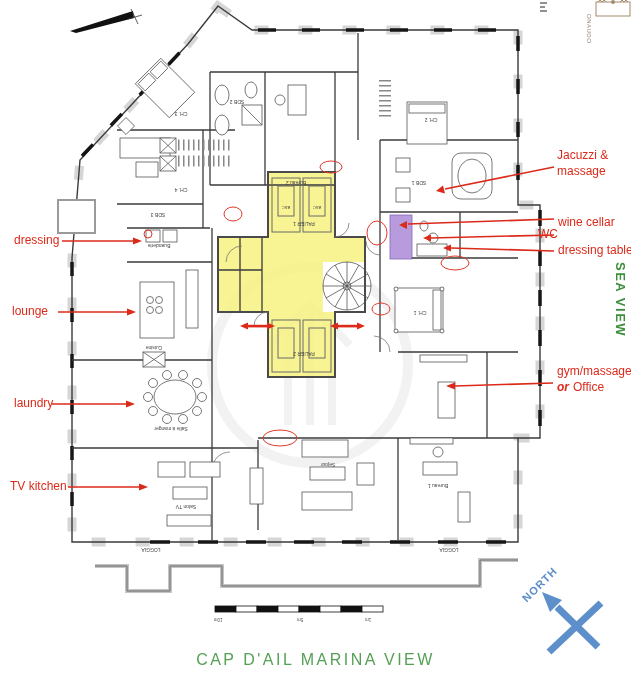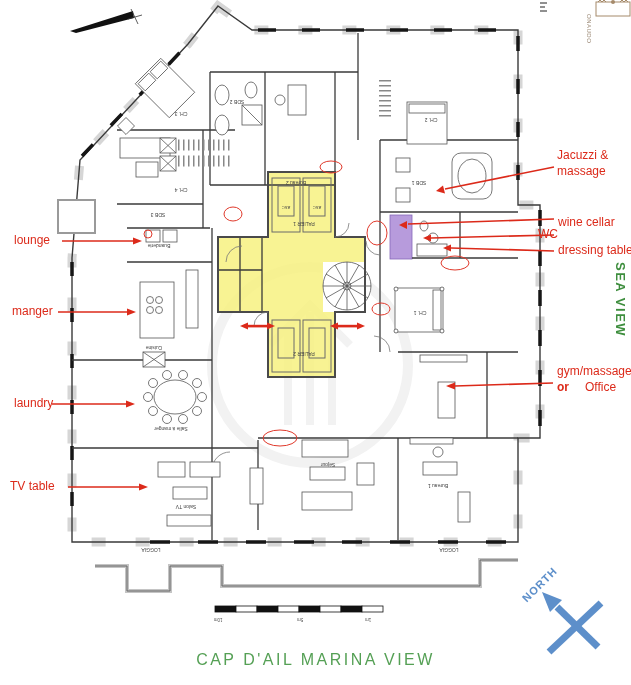--- a/index.html
+++ b/index.html
@@ -1,21 +1,21 @@
 <!DOCTYPE html>
 <html><head>
 <meta charset="utf-8">
 <style>
   html,body{margin:0;padding:0;background:#ffffff;}
   .stage{position:relative;width:631px;height:685px;background:#fff;overflow:hidden;
          font-family:"Liberation Sans",sans-serif;}
   svg{position:absolute;left:0;top:0;}
   .ann{position:absolute;color:#dc2a1a;font-size:12px;line-height:15.5px;white-space:nowrap;}
-  .ann .b-i{font-weight:bold;}
-  .ann .off{margin-left:16px;}
+  .ann .b-i{font-weight:bold;font-style:italic;}
+  .ann .off{margin-left:4px;}
   .seaview{position:absolute;left:628px;top:262px;transform:rotate(90deg);transform-origin:0 0;
            color:#3e8e3e;font-weight:bold;font-size:13px;letter-spacing:1.5px;white-space:nowrap;}
   .plan-title{position:absolute;left:0;top:651px;width:631px;text-align:center;color:#55a055;
               font-size:16px;letter-spacing:2.5px;white-space:nowrap;}
   .north{position:absolute;left:524px;top:594px;transform:rotate(-45deg);transform-origin:0 50%;
          color:#5d8fca;font-weight:bold;font-size:11px;letter-spacing:1px;}
   .wm-txt{position:absolute;left:592px;top:14px;transform:rotate(90deg);transform-origin:0 0;
           color:#9a8874;font-size:6px;letter-spacing:.5px;}
 </style>
 </head>
@@ -325,24 +325,24 @@
     <line x1="540" y1="11" x2="547" y2="11" stroke="#222"></line>
   </g>
 
   <g>
     <line x1="601" y1="603" x2="549" y2="652" stroke="#5d8fca" stroke-width="7"></line>
     <line x1="598" y1="647" x2="557" y2="607" stroke="#5d8fca" stroke-width="7"></line>
     <polygon points="542,592 562,600 550,612" fill="#5d8fca"></polygon>
   </g>
 </svg>
 
-<div class="ann" style="left:14px;top:233px">lounge</div>
-<div class="ann" style="left:12px;top:304px">manger</div>
+<div class="ann" style="left:14px;top:233px">dressing</div>
+<div class="ann" style="left:12px;top:304px">lounge</div>
 <div class="ann" style="left:14px;top:396px">laundry</div>
-<div class="ann" style="left:10px;top:479px">TV table</div>
+<div class="ann" style="left:10px;top:479px">TV kitchen</div>
 
 <div class="ann" style="left:557px;top:148px">
   <span>Jacuzzi &amp;</span><br>
   <span>massage</span>
 </div>
 <div class="ann" style="left:558px;top:215px">wine cellar</div>
 <div class="ann" style="left:538px;top:227px">WC</div>
 <div class="ann" style="left:558px;top:243px">dressing table</div>
 <div class="ann" style="left:557px;top:364px">
   <span>gym/massage</span><br>

